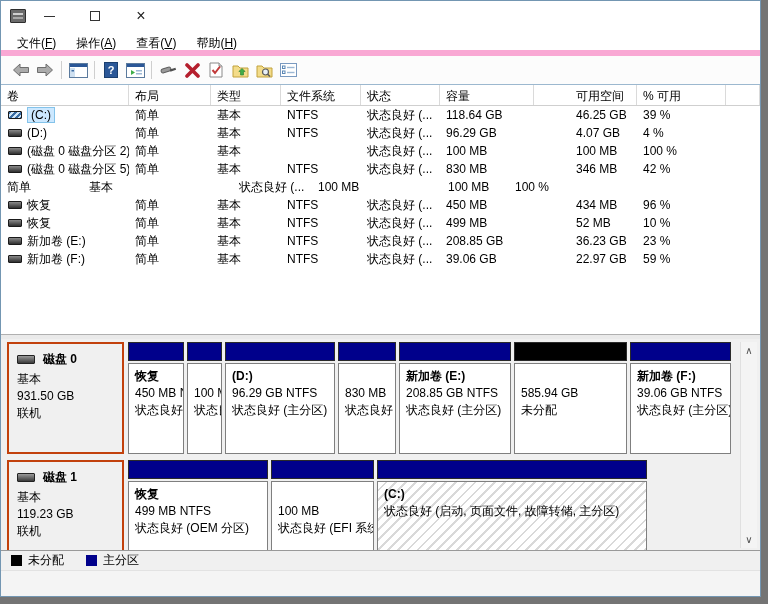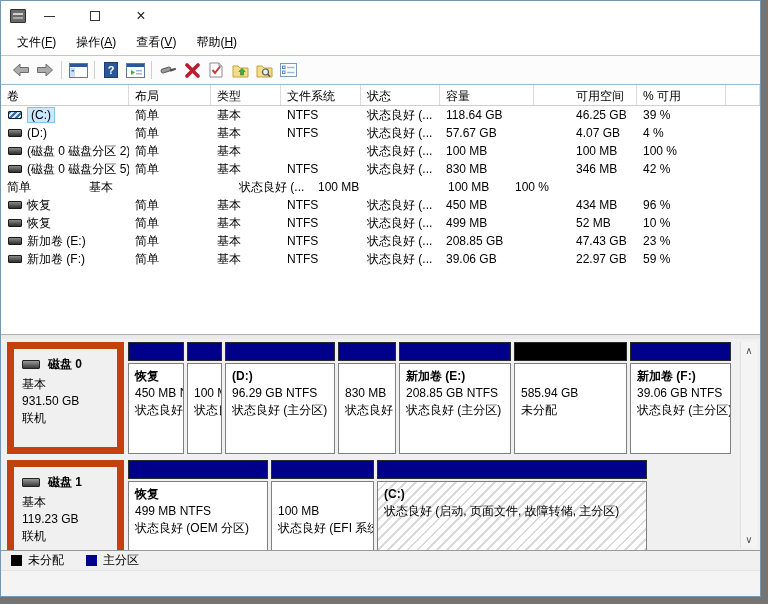--- a/index.html
+++ b/index.html
@@ -19,21 +19,21 @@
   .titlebar { height:30px; flex:0 0 30px; display:flex; align-items:center; background:#fff; padding-left:9px; }
   .app-icon { width:16px; height:14px; background:#6b6b6b; border:1px solid #2e2e2e; border-radius:1px; position:relative; flex-shrink:0; }
   .app-icon:before { content:""; position:absolute; left:2px; top:3px; right:2px; height:2px; background:#cfcfcf; }
   .app-icon:after  { content:""; position:absolute; left:2px; top:7px; right:2px; height:2px; background:#a8a8a8; }
   .title-text { font-size:12px; color:#000; margin-left:8px; flex:1; white-space:nowrap; }
   .win-btn { width:46px; height:30px; display:flex; align-items:center; justify-content:center; color:#222; }
   .min-glyph { width:11px; height:1px; background:#333; }
   .max-glyph { width:10px; height:10px; border:1px solid #333; background:transparent; }
   .close-glyph { font-size:16px; line-height:16px; color:#222; }
   
-  .menubar { height:25px; flex:0 0 25px; display:flex; align-items:flex-end; background:#fff; padding-left:6px; font-size:12px; border-bottom:1px solid #f9a8d4; }
+  .menubar { height:25px; flex:0 0 25px; display:flex; align-items:flex-start; background:#fff; padding-left:6px; font-size:12px; border-bottom:6px solid #f9a8d4; }
   .menu-item { padding:4px 10px; white-space:nowrap; }
   .menu-key { text-decoration:underline; }
   
   .toolbar { height:29px; flex:0 0 29px; display:flex; align-items:center; background:#fcfcfc; padding-left:8px; border-bottom:1px solid #9cb8cf; }
   .tb-icon { width:24px; height:24px; display:flex; align-items:center; justify-content:center; flex-shrink:0; }
   .tb-sep { width:1px; height:18px; background:#cfcfcf; margin:0 4px; flex-shrink:0; }
   
   .toppane { height:249px; flex:0 0 249px; background:#fff; overflow:hidden; }
   .thead { display:flex; height:21px; font-size:12px; border-bottom:1px solid #cfcfcf; background:#fff; }
   .th { border-right:1px solid #dadada; padding:3px 0 0 6px; white-space:nowrap; overflow:hidden; }
@@ -43,21 +43,21 @@
   .td { padding-left:6px; white-space:nowrap; overflow:hidden; }
   .vol-cell { display:flex; align-items:center; }
   .vol-icon { width:14px; height:8px; background:linear-gradient(#8a8a8a,#2f2f2f); border:1px solid #1a1a1a; border-radius:1px; margin:0 5px 0 7px; flex-shrink:0; }
   .vol-icon.hatched { background:repeating-linear-gradient(135deg,#3a6ea5 0 2px,#cfe5f7 2px 4px); }
   .vol-name.sel { background:#cce8ff; border:1px solid #84c3ea; padding:0 3px; }
   
   .splitter { height:5px; flex:0 0 5px; background:#eaeaea; border-top:1px solid #b0b0b0; }
   
   .bottompane { flex:1 1 auto; background:#f0f0f0; position:relative; overflow:hidden; padding:3px 22px 0 6px; }
   .disk-row { display:flex; margin-bottom:6px; height:112px; }
-  .disk-panel { width:117px; flex:0 0 117px; border:7px solid #c2410c; background:#f0f0f0; padding:7px 8px 0 8px; font-size:12px; line-height:17px; margin-right:4px; overflow:hidden; }
+  .disk-panel { width:117px; flex:0 0 117px; border:2px solid #c2410c; background:#f0f0f0; padding:7px 8px 0 8px; font-size:12px; line-height:17px; margin-right:4px; overflow:hidden; }
   .disk-head { display:flex; align-items:center; margin-bottom:3px; }
   .disk-icon { width:18px; height:9px; background:linear-gradient(#9a9a9a,#3a3a3a); border:1px solid #222; border-radius:1px; margin-right:8px; flex-shrink:0; }
   .disk-name { font-weight:bold; white-space:nowrap; }
   .disk-line { white-space:nowrap; }
   .part { display:flex; flex-direction:column; margin-right:3px; flex-shrink:0; }
   .part-strip { height:19px; flex:0 0 19px; background:#00008B; border:1px solid #2a2a2a; }
   .part-strip.black { background:#000000; }
   .part-body { flex:1; margin-top:2px; border:1px solid #7f7f7f; background:#fff; padding:4px 0 0 6px; font-size:12px; line-height:17px; overflow:hidden; white-space:nowrap; }
   .part-body.hatch { background-image:repeating-linear-gradient(135deg,#ffffff 0 5px,#d9d9d9 5px 7px); }
   .part-title { font-weight:bold; height:17px; }
@@ -206,21 +206,21 @@
 
     <div class="trow">
       <div class="td c-vol vol-cell" style="padding-left:0;">
           <span class="vol-icon"></span>
           <span class="vol-name">(D:)</span>
         </div>
       <div class="td c-layout">简单</div>
       <div class="td c-type">基本</div>
       <div class="td c-fs">NTFS</div>
       <div class="td c-status">状态良好 (...</div>
-      <div class="td c-cap">57.67 GB</div>
+      <div class="td c-cap">96.29 GB</div>
       <div class="td c-free">4.07 GB</div>
       <div class="td c-pct">4 %</div>
     </div>
 
     <div class="trow">
       <div class="td c-vol vol-cell" style="padding-left:0;">
           <span class="vol-icon"></span>
           <span class="vol-name">(磁盘 0 磁盘分区 2)</span>
         </div>
       <div class="td c-layout">简单</div>
@@ -287,21 +287,21 @@
     <div class="trow">
       <div class="td c-vol vol-cell" style="padding-left:0;">
           <span class="vol-icon"></span>
           <span class="vol-name">新加卷 (E:)</span>
         </div>
       <div class="td c-layout">简单</div>
       <div class="td c-type">基本</div>
       <div class="td c-fs">NTFS</div>
       <div class="td c-status">状态良好 (...</div>
       <div class="td c-cap">208.85 GB</div>
-      <div class="td c-free">47.43 GB</div>
+      <div class="td c-free">36.23 GB</div>
       <div class="td c-pct">23 %</div>
     </div>
 
     <div class="trow">
       <div class="td c-vol vol-cell" style="padding-left:0;">
           <span class="vol-icon"></span>
           <span class="vol-name">新加卷 (F:)</span>
         </div>
       <div class="td c-layout">简单</div>
       <div class="td c-type">基本</div>

